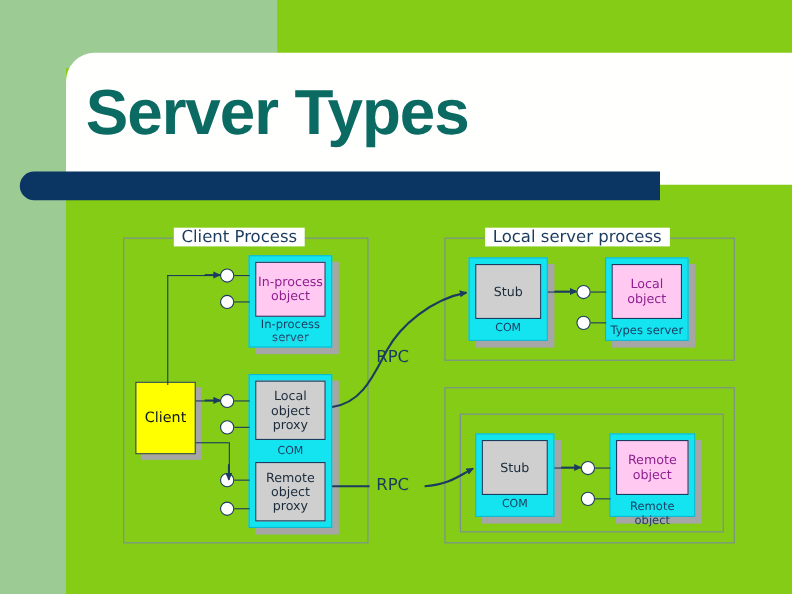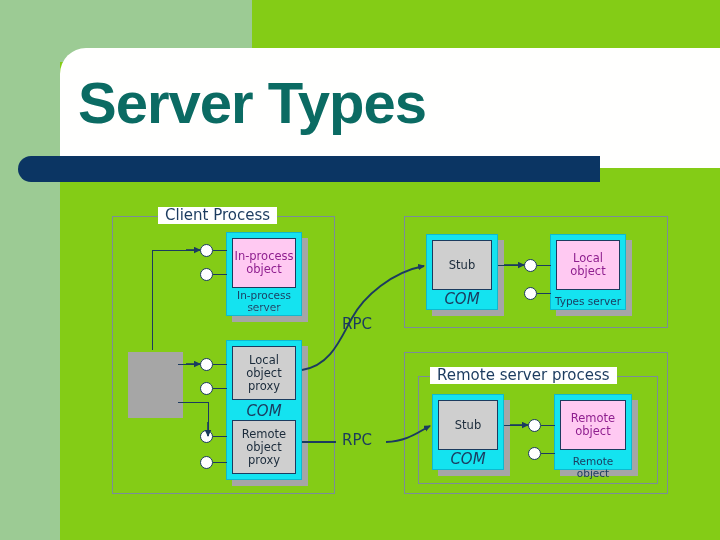--- a/index.html
+++ b/index.html
@@ -35,21 +35,21 @@
   
   .objbox{position:absolute;box-sizing:border-box;border:1.5px solid #1b3b5f;
           display:flex;align-items:center;justify-content:center;text-align:center;
           font-size:11.5px;line-height:13px;white-space:pre-line;}
   .obj-pink{background:#ffc9f2;color:#8f1f8f;}
   .obj-gray{background:#cfcfcf;color:#1b2b3b;text-align:center;}
 
   
   .cyan-cap{position:absolute;width:100%;text-align:center;color:#1b3b5f;
             font-size:10.5px;line-height:12px;white-space:pre-line;}
-  .cyan-cap.italic{font-style:italic;font-size:15px;}
+  .cyan-cap.italic{font-size:10px;}
   .ghost{position:absolute;width:100%;text-align:center;color:#5fb9cf;
          font-size:10.5px;line-height:12px;opacity:.45;}
 
   
   .client-box{position:absolute;background:#ffff00;border:1.6px solid #1b3b5f;box-sizing:border-box;
               display:flex;align-items:center;justify-content:center;
               color:#101820;font-size:13px;}
   .client-shadow{position:absolute;background:#a6a6a6;}
 
   
@@ -74,25 +74,25 @@
   <div class="white-card"></div>
   <div class="title-bar"></div>
   <div class="title">Server Types</div>
 
   <div class="diagram">
 
     <div class="frame" style="left:112px;top:216px;width:221px;height:276px;"></div>
     <div class="frame-label" style="left:158px;top:207px;">Client Process</div>
 
     <div class="frame" style="left:404px;top:216px;width:262px;height:110px;"></div>
+    <div class="frame-label" style="left:441px;top:207px;">Local server process</div>
 
     <div class="frame" style="left:404px;top:352px;width:262px;height:140px;"></div>
 
     <div class="frame" style="left:418px;top:376px;width:238px;height:106px;"></div>
-    <div class="frame-label" style="left:430px;top:367px;">Remote server process</div>
 
     <div class="comp-shadow" style="left:232px;top:238px;width:76px;height:84px;"></div>
     <div class="comp" style="left:226px;top:232px;width:76px;height:84px;">
       <div class="cyan-cap" style="left:0;top:56px;">In-process
 server</div>
       <div class="ghost" style="left:0;top:70px;">server</div>
     </div>
     <div class="objbox obj-pink" style="left:232px;top:238px;width:64px;height:50px;">In-process
 object</div>
 
@@ -101,20 +101,21 @@
       <div class="cyan-cap italic" style="left:0;top:64px;">COM</div>
     </div>
     <div class="objbox obj-gray" style="left:232px;top:346px;width:64px;height:54px;">Local
 object
 proxy</div>
     <div class="objbox obj-gray" style="left:232px;top:420px;width:64px;height:54px;">Remote
 object
 proxy</div>
 
     <div class="client-shadow" style="left:128px;top:352px;width:55px;height:66px;"></div>
+    <div class="client-box" style="left:123px;top:347px;width:55px;height:66px;">Client</div>
 
     <div class="lolli" style="left:200px;top:244px;"></div>
     <div class="lolli" style="left:200px;top:268px;"></div>
     <div class="hline" style="left:213px;top:250px;width:14px;"></div>
     <div class="hline" style="left:213px;top:274px;width:14px;"></div>
 
     <div class="lolli" style="left:200px;top:358px;"></div>
     <div class="lolli" style="left:200px;top:382px;"></div>
     <div class="hline" style="left:213px;top:364px;width:14px;"></div>
     <div class="hline" style="left:213px;top:388px;width:14px;"></div>

